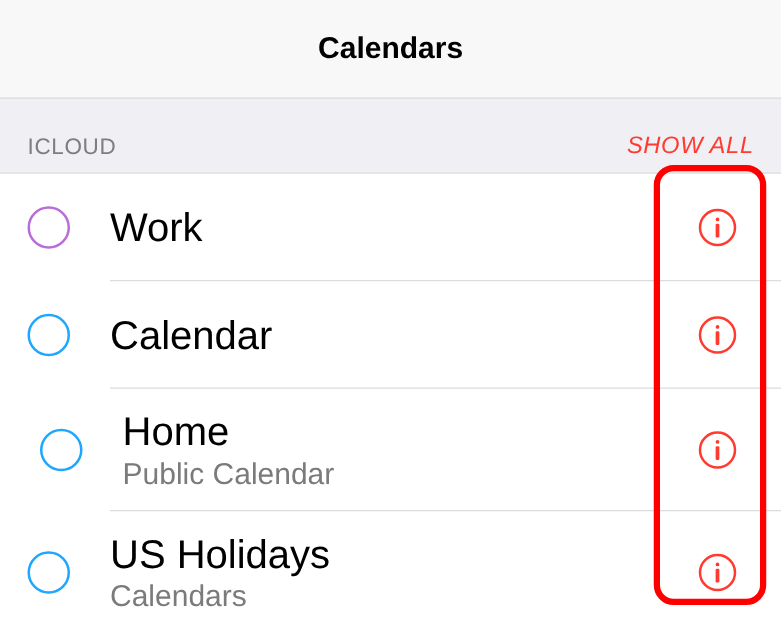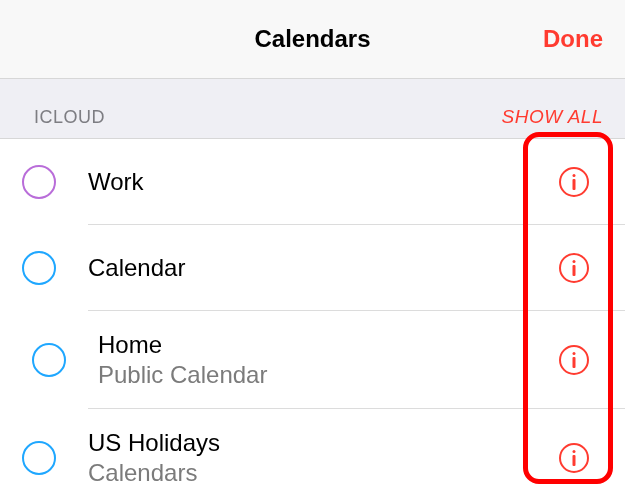--- a/index.html
+++ b/index.html
@@ -41,21 +41,20 @@
       display: flex;
       align-items: flex-end;
       justify-content: space-between;
       padding: 0 22px 10px 22px;
       border-bottom: 1px solid #d7d7d7;
     }
     .section-label {
       color: #7d7d82;
       font-size: 18px;
       letter-spacing: 0.5px;
-      margin-left: 12px;
     }
     .show-all {
       color: #ff3b30;
       font-size: 19px;
       letter-spacing: 0.5px;
       cursor: pointer;
       font-style: italic;
     }
     .list {
       background: #fff;
@@ -86,21 +85,21 @@
     }
     .c-purple { border-color: #b96dd9; }
     .c-blue { border-color: #1fa7ff; }
     .row-text {
       flex: 1;
       display: flex;
       flex-direction: column;
       justify-content: center;
     }
     .row-title {
-      font-size: 24px;
+      font-size: 32px;
       color: #000;
       line-height: 1.2;
     }
     .row-sub {
       font-size: 24px;
       color: #7b7b7b;
       margin-top: 2px;
     }
     .info-icon {
       width: 30px;
@@ -143,21 +142,20 @@
       border: 5px solid #ff0000;
       border-radius: 16px;
       pointer-events: none;
     }
   </style>
 </head>
 <body>
 
 <div class="navbar">
   <div class="navbar-title">Calendars</div>
-  <div class="done">Done</div>
 </div>
 
 <div class="section-header">
   <div class="section-label">ICLOUD</div>
   <div class="show-all">SHOW ALL</div>
 </div>
 
 <div class="list">
 
   <div class="row">

